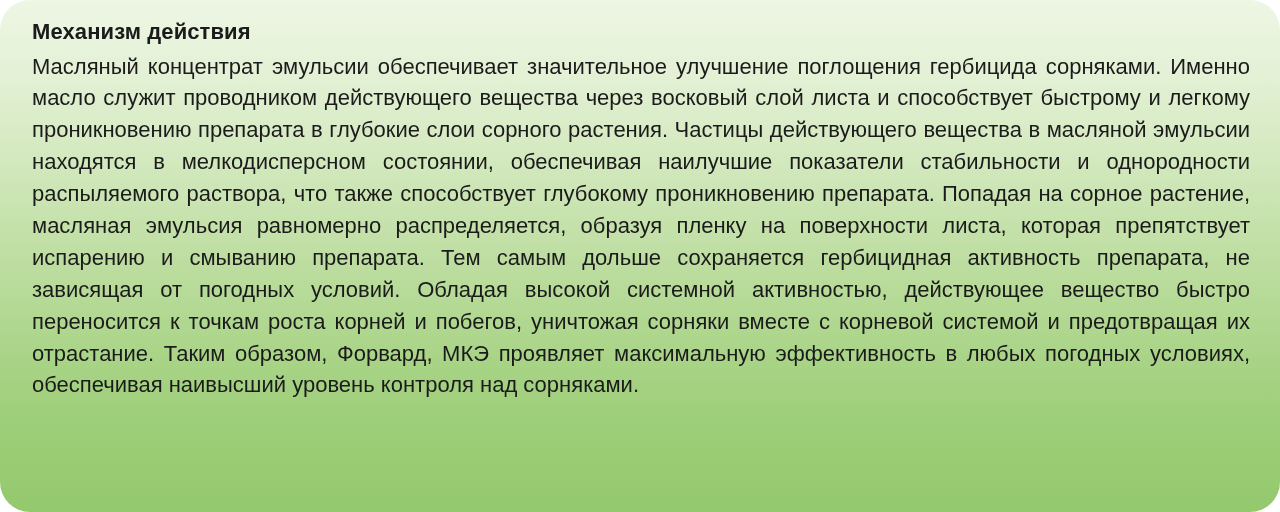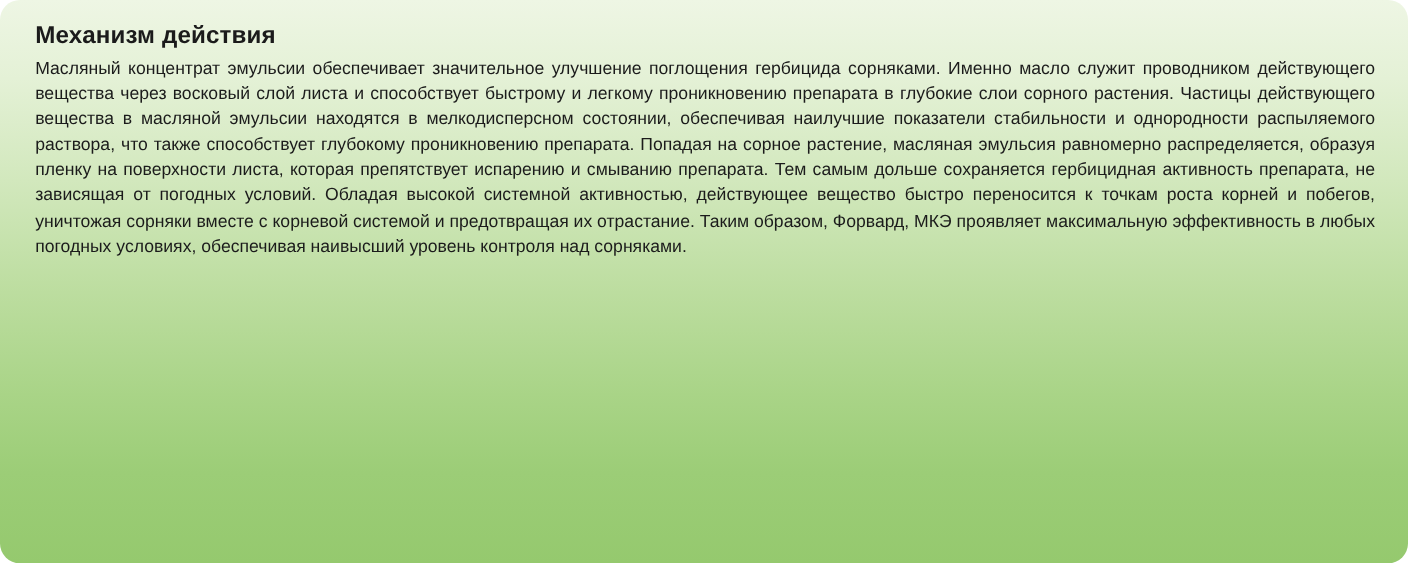--- a/index.html
+++ b/index.html
@@ -10,21 +10,21 @@
     background: #ffffff;
     font-family: "Liberation Sans", sans-serif;
   }
   .panel {
     position: absolute;
     left: 0;
     top: 0;
     width: 1280px;
     height: 512px;
     box-sizing: border-box;
-    border-radius: 18px;
+    border-radius: 30px;
     background: linear-gradient(180deg,
         #eef6e4 0%,
         #e4f1d6 14%,
         #d2e8bd 32%,
         #bcdd9f 52%,
         #a9d487 70%,
         #9ccd77 84%,
         #95c96e 100%);
     overflow: hidden;
   }
@@ -37,21 +37,21 @@
   }
   .heading {
     font-size: 22px;
     font-weight: bold;
     color: #1b1b1b;
     letter-spacing: 0.1px;
     margin-bottom: 5px;
     line-height: 1.25;
   }
   .body-text {
-    font-size: 16px;
+    font-size: 22px;
     line-height: 1.45;
     color: #1b1b1b;
     text-align: justify;
     text-justify: inter-word;
     hyphens: none;
   }
 </style>
 </head>
 <body>
 

